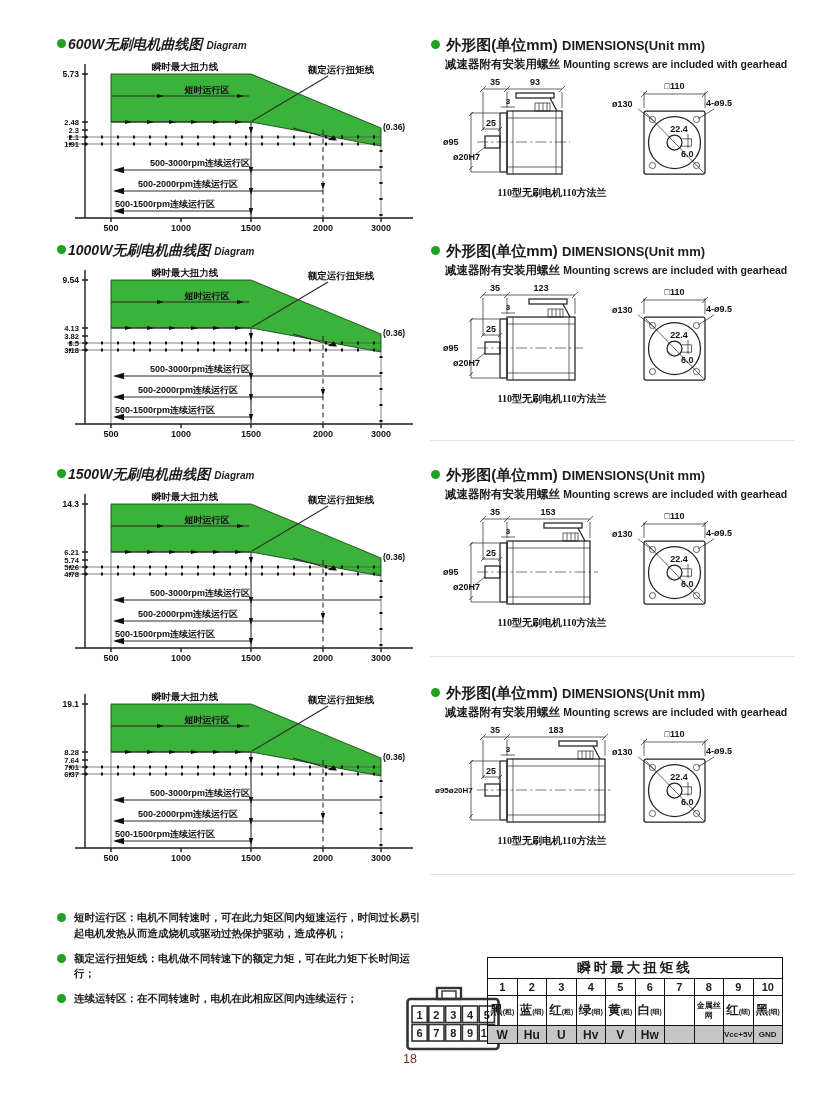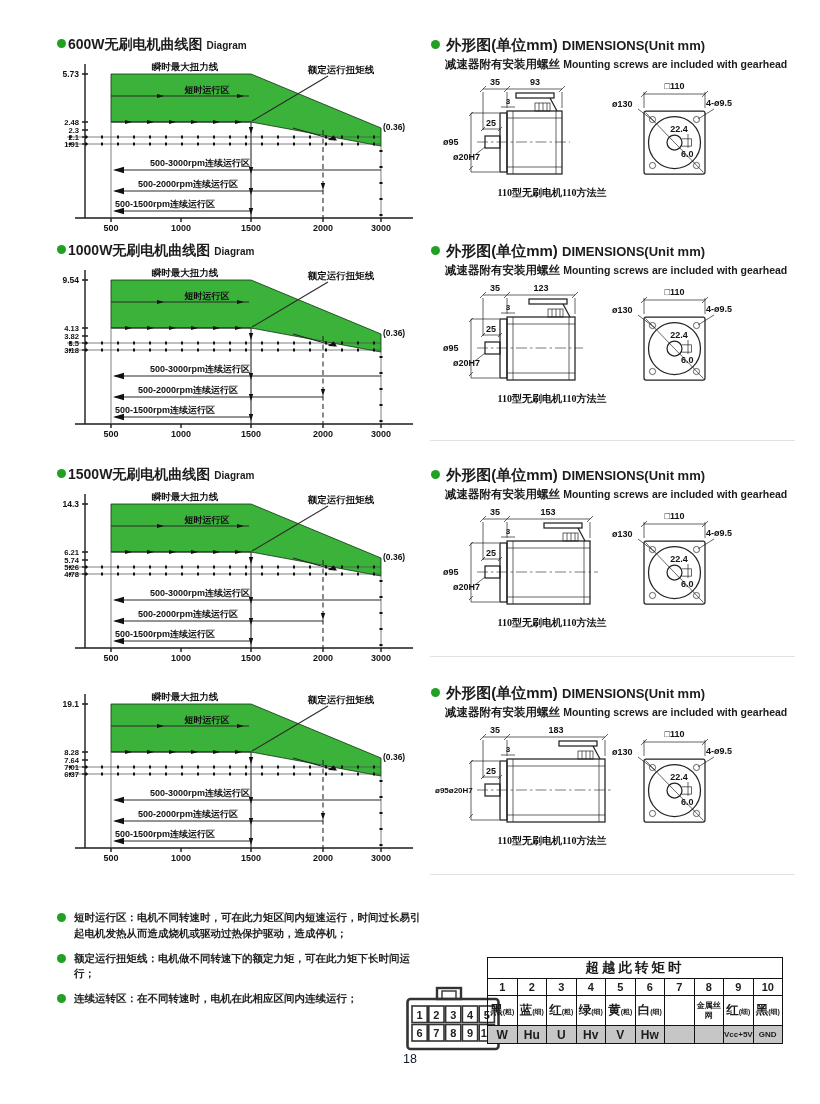--- a/index.html
+++ b/index.html
@@ -2,21 +2,21 @@
 <html><head>
 <meta charset="utf-8">
 <style>
   html,body{margin:0;padding:0;background:#888;}
   .page{position:relative;width:820px;height:1104px;background:#ffffff;margin:0 auto;
         font-family:"Liberation Sans",sans-serif;color:#1c1c1c;overflow:hidden;}
   
   .row-chart{position:absolute;left:45px;width:382px;}
   .row-dims{position:absolute;left:425px;width:392px;}
   .r0{top:36px;} .r1{top:242px;} .r2{top:466px;} .r3{top:684px;}
-  .chart-title{font-weight:bold;font-size:14px;margin-left:12px;white-space:nowrap;}
+  .chart-title{font-weight:bold;font-size:14px;margin-left:12px;white-space:nowrap;font-style:italic;}
   .chart-title .en{font-size:10px;margin-left:4px;}
   .dot{display:inline-block;width:9px;height:9px;border-radius:50%;background:#21a121;margin-right:2px;vertical-align:1px;}
   .chart-svg{display:block;margin-top:6px;}
   
   svg text{fill:#111;font-family:"Liberation Sans",sans-serif;font-weight:bold;}
   .t95{font-size:9.5px;} .t9{font-size:9px;} .t85{font-size:8.5px;} .t75{font-size:7.6px;} .t8{font-size:8px;}
   .ax path{stroke:#1c1c1c;stroke-width:1.4;fill:none;}
   .lnz path{stroke:#2a2a2a;stroke-width:1.1;fill:none;}
   .lnz path.thin{stroke-width:.7;stroke:#4a4a4a;}
   .lnz path.dash{stroke-dasharray:5 3.5;}
@@ -47,21 +47,21 @@
   .sig-table .ttl{font-size:13.5px;font-weight:bold;letter-spacing:3px;height:20px;}
   .sig-table .num td{font-size:11px;font-weight:bold;height:16px;}
   .sig-table .clr td{height:29px;font-size:12.5px;font-weight:bold;line-height:1;}
   .sig-table .clr td .sub{font-size:7px;}
   .sig-table .clr td.mesh{font-size:8px;line-height:1.15;}
   .sig-table .sg td{height:17px;background:#c6c6c6;font-size:12px;font-weight:bold;}
   .sig-table .sg td.sm{font-size:8px;}
   .connector{position:absolute;left:406px;top:986px;}
   .cn rect{fill:none;stroke:#333;}
   .cn text{font-size:11px;font-weight:bold;fill:#222;}
-  .pageno{position:absolute;top:1052px;left:0;width:100%;text-align:center;font-size:12.5px;color:#0f172a;}
+  .pageno{position:absolute;top:1052px;left:0;width:100%;text-align:center;font-size:12.5px;color:#7f1d1d;}
 </style>
 </head>
 <body>
 
 <div class="page">
 
   <div class="row-chart r0">
     <div class="chart-title"><span class="dot"></span><span>600W无刷电机曲线图</span><span class="en">Diagram</span></div>
     <svg class="chart-svg" width="372" height="176" viewBox="0 0 372 176">
       <g class="ax">
@@ -528,21 +528,21 @@
       <text x="30.4" y="51" text-anchor="middle">7</text>
       <text x="47.2" y="51" text-anchor="middle">8</text>
       <text x="64" y="51" text-anchor="middle">9</text>
       <text x="80.8" y="51" text-anchor="middle">10</text>
     </g>
   </svg>
 
   <table class="sig-table">
     <tbody>
         <tr>
-          <th class="ttl" colspan="10">超越此转矩时</th>
+          <th class="ttl" colspan="10">瞬时最大扭矩线</th>
         </tr>
     <tr class="num">
       <td>1</td>
       <td>2</td>
       <td>3</td>
       <td>4</td>
       <td>5</td>
       <td>6</td>
       <td>7</td>
       <td>8</td>

